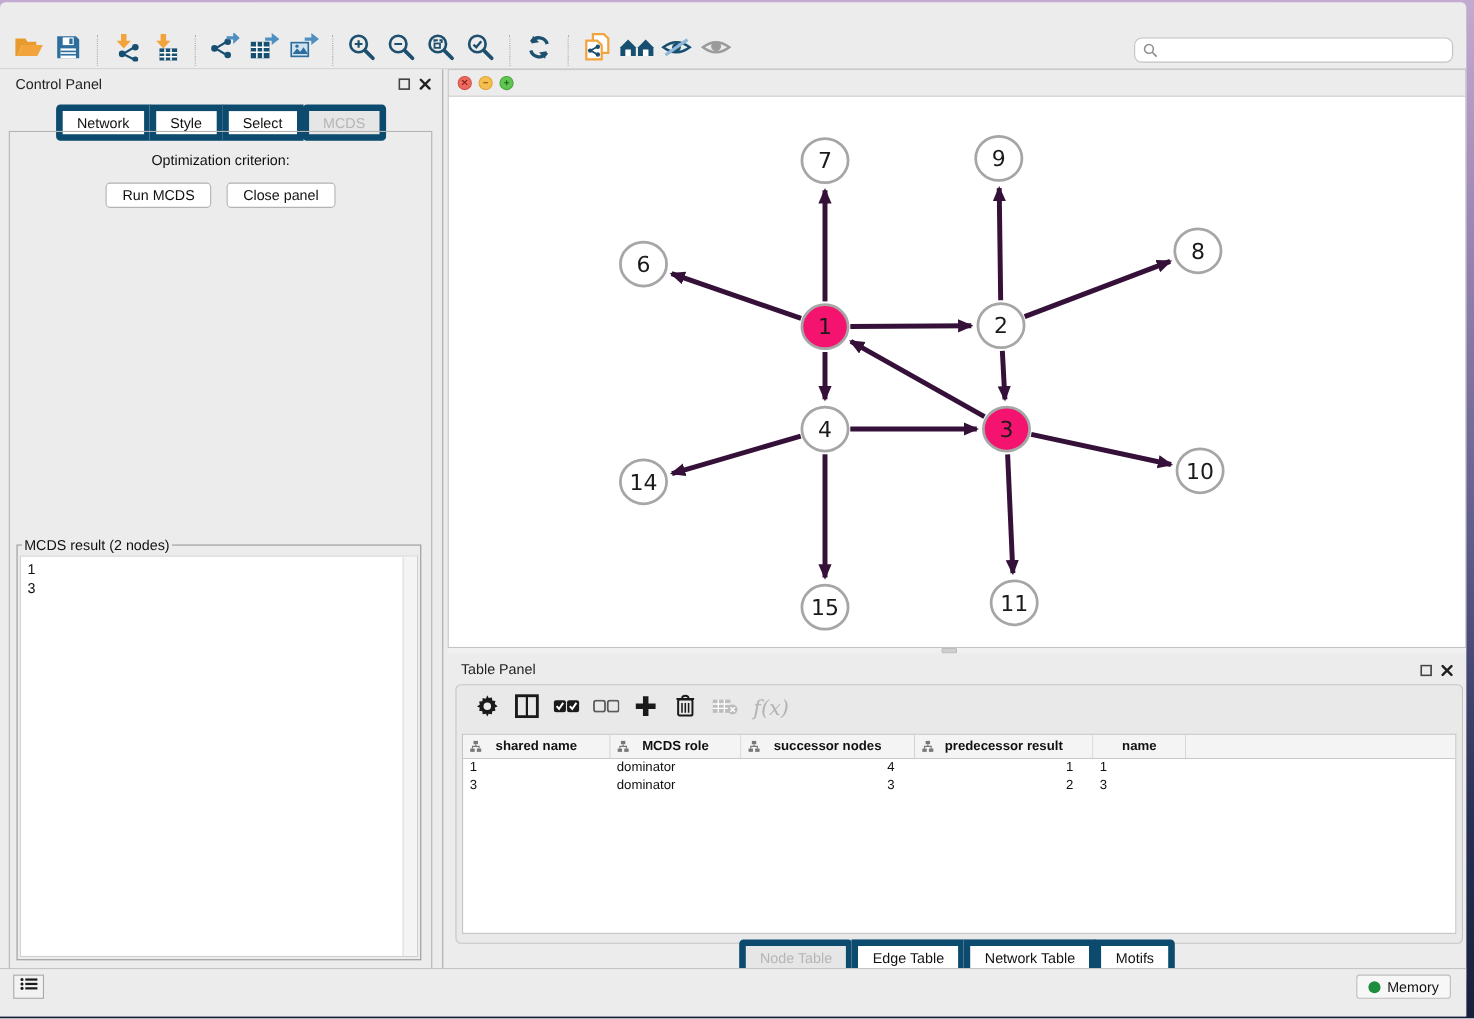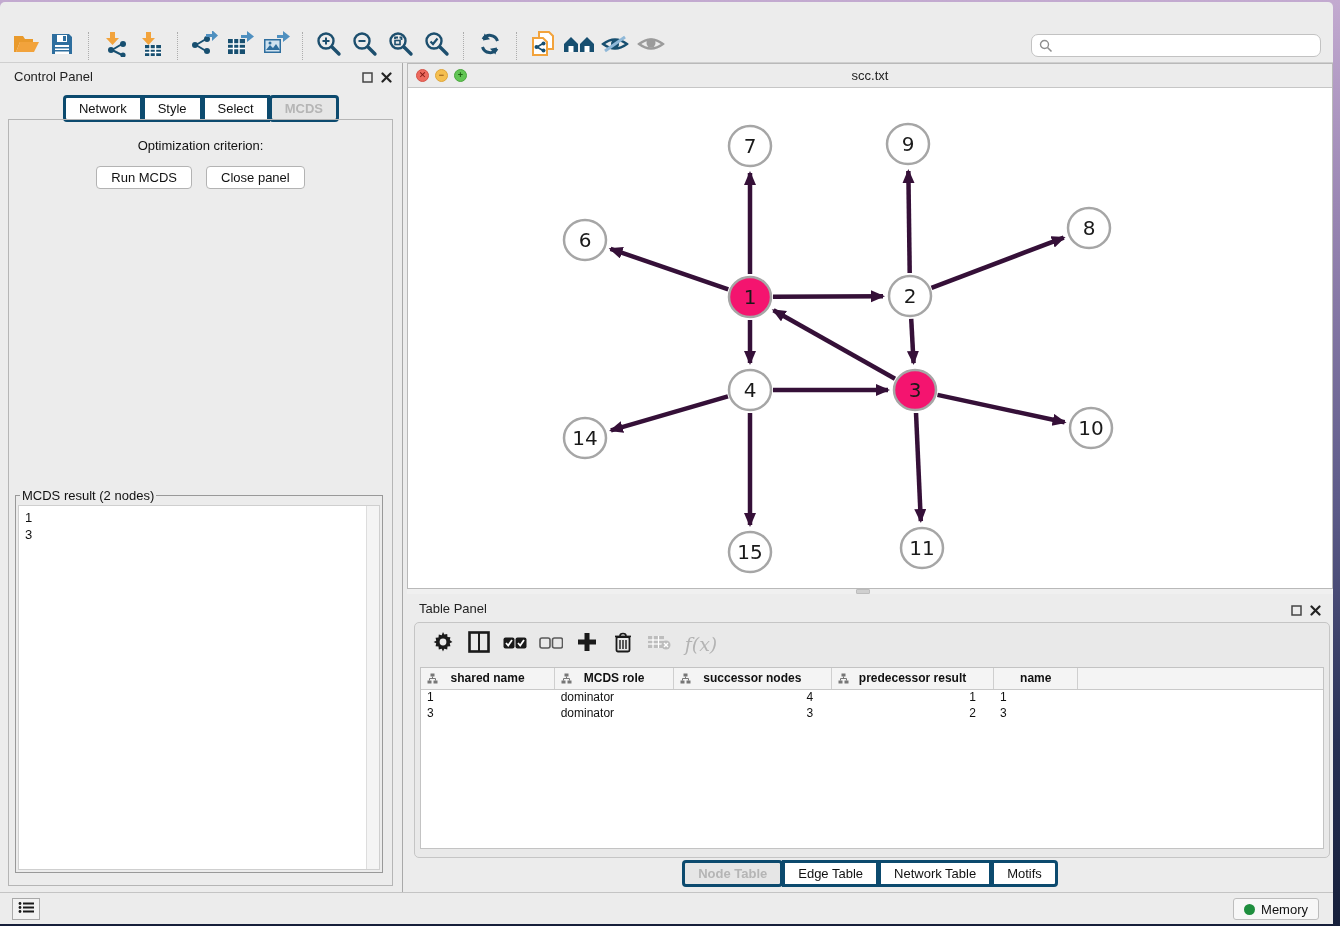--- a/index.html
+++ b/index.html
@@ -27,25 +27,25 @@
     background:#fff; font-size:13px; padding:0 8px 0 26px; outline:none; color:#333; }
   .search-glass { position:absolute; left:8px; top:5px; pointer-events:none; }
 
   
   .control-panel { position:absolute; left:0; top:61px; width:403px; bottom:32px; background:#ececec;
     border-right:1px solid #a9a9a9; }
   .panel-head { position:absolute; left:0; top:0; right:0; height:26px; }
   .panel-head .ph-title { position:absolute; left:14px; top:6px; font-size:13px; color:#222; }
   .ph-icons { position:absolute; right:10px; top:6px; display:flex; gap:8px; }
   .cp-tabs { position:absolute; left:0; right:0; top:32px; display:flex; justify-content:center; }
-  .tab { font-size:13px; padding:3px 13px; background:#fff; border:3px solid #0c4a6e; color:#111;
+  .tab { font-size:13px; padding:3px 13px; background:#fff; border:6px solid #0c4a6e; color:#111;
     margin-left:-1px; white-space:nowrap; }
   .tab:first-child { border-radius:4px 0 0 4px; margin-left:0; }
   .tab:last-child { border-radius:0 4px 4px 0; }
-  .tab.disabled-active { background:#e6e6e6; color:#b5b5b5; border-radius:4px;font-weight:bold; }
+  .tab.disabled-active { background:#e6e6e6; color:#b5b5b5; border-radius:4px; }
   .cp-box { position:absolute; left:8px; right:9px; top:56px; bottom:6px; border:1px solid #b5b5b5; }
   .crit-label { margin-top:18px; text-align:center; font-size:13px; color:#111; }
   .select { position:relative; margin:8px 40px 0 37px; height:24px; background:#fff;
     border:1px solid #b3b3b3; border-radius:4px; font-size:13px; color:#111;
     display:flex; align-items:center; padding-left:10px; }
   .select .stepper { position:absolute; right:0; top:0; bottom:0; width:20px; border-left:1px solid #d0d0d0;
     display:flex; flex-direction:column; align-items:center; justify-content:center; gap:1px; }
   .chev { width:0; height:0; border-left:4px solid transparent; border-right:4px solid transparent; }
   .chev.up { border-bottom:5px solid #555; }
   .chev.down { border-top:5px solid #555; }
@@ -89,21 +89,21 @@
     border:1px solid #c3c3c3; overflow:hidden; }
   table.datatable { border-collapse:collapse; table-layout:fixed; font-size:12px; color:#111; }
   table.datatable th { position:relative; height:21px; background:#f4f4f4; font-weight:bold;
     border-right:1px solid #cfcfcf; border-bottom:1px solid #c9c9c9; text-align:center; }
   table.datatable th .hdr-icon { position:absolute; left:6px; top:5px; }
   table.datatable td { height:16px; padding:0 6px; white-space:nowrap; overflow:hidden; }
   td.al { text-align:left; } td.ar { text-align:right; padding-right:18px !important; }
   .tp-tabs { position:absolute; left:0; right:0; bottom:5px; display:flex; justify-content:center; }
 
   
-  .statusbar { position:absolute; left:0; bottom:0; right:0; height:32px; background:#ececec;
+  .statusbar { position:absolute; left:0; bottom:0; right:0; height:44px; background:#ececec;
     border-top:1px solid #c4c4c4; }
   .list-btn { position:absolute; left:12px; top:5px; width:28px; height:22px; background:#f2f2f2;
     border:1px solid #a9a9a9; display:flex; align-items:center; justify-content:center; }
   .memory-btn { position:absolute; right:14px; top:5px; height:22px; background:#f7f7f7;
     border:1px solid #bdbdbd; border-radius:3px; display:flex; align-items:center; gap:6px;
     padding:0 10px; font-size:13px; color:#111; }
   .mem-dot { width:11px; height:11px; border-radius:50%; }
 
   .x-icon { stroke:#222; stroke-width:2.2; stroke-linecap:round; }
   .float-icon rect { fill:none; stroke:#444; stroke-width:1.5; }
@@ -310,21 +310,20 @@
         </div>
       </fieldset>
     </div>
   </div>
 
   <div class="net-window">
     <div class="net-titlebar">
       <span class="mac-dot mac-red" style="left:8px">✕</span>
       <span class="mac-dot mac-yellow" style="left:27px">−</span>
       <span class="mac-dot mac-green" style="left:46px">+</span>
-      <div class="net-title">scc.txt</div>
     </div>
     <div class="net-canvas">
       <svg id="graph-svg" width="924" height="500">
             <defs>
               <marker id="arrow" markerUnits="userSpaceOnUse" markerWidth="16" markerHeight="14" refX="12" refY="6" orient="auto">
                 <path d="M0,0 L14,6 L0,12 z" fill="#351038"></path>
               </marker>
             </defs>
             <line x1="342" y1="186" x2="342" y2="85" stroke="#351038" stroke-width="4.5" marker-end="url(#arrow)"></line>
             <line x1="320.2606252742353" y1="201.4900341856449" x2="202.52013554763684" y2="160.8160468255473" stroke="#351038" stroke-width="4.5" marker-end="url(#arrow)"></line>

